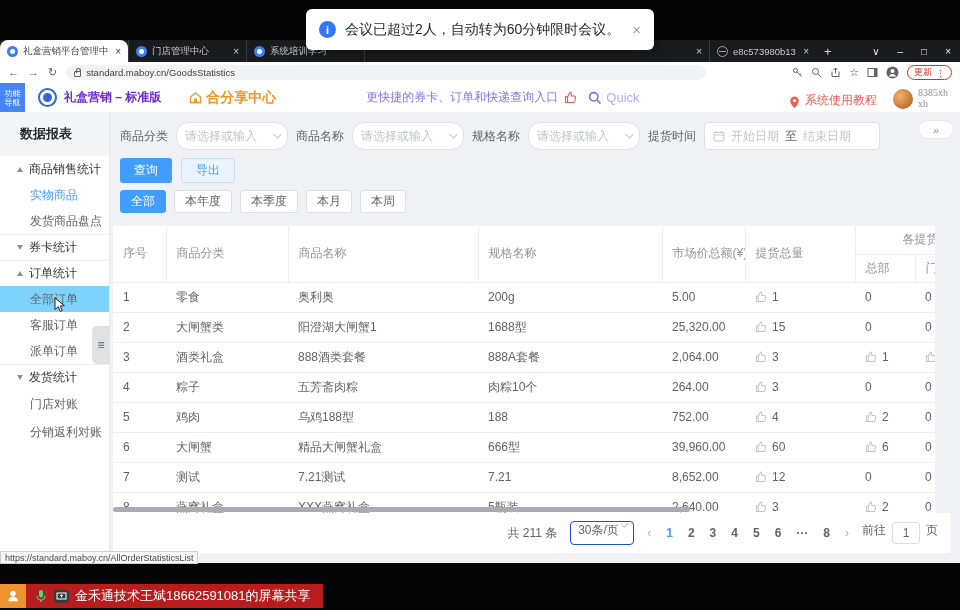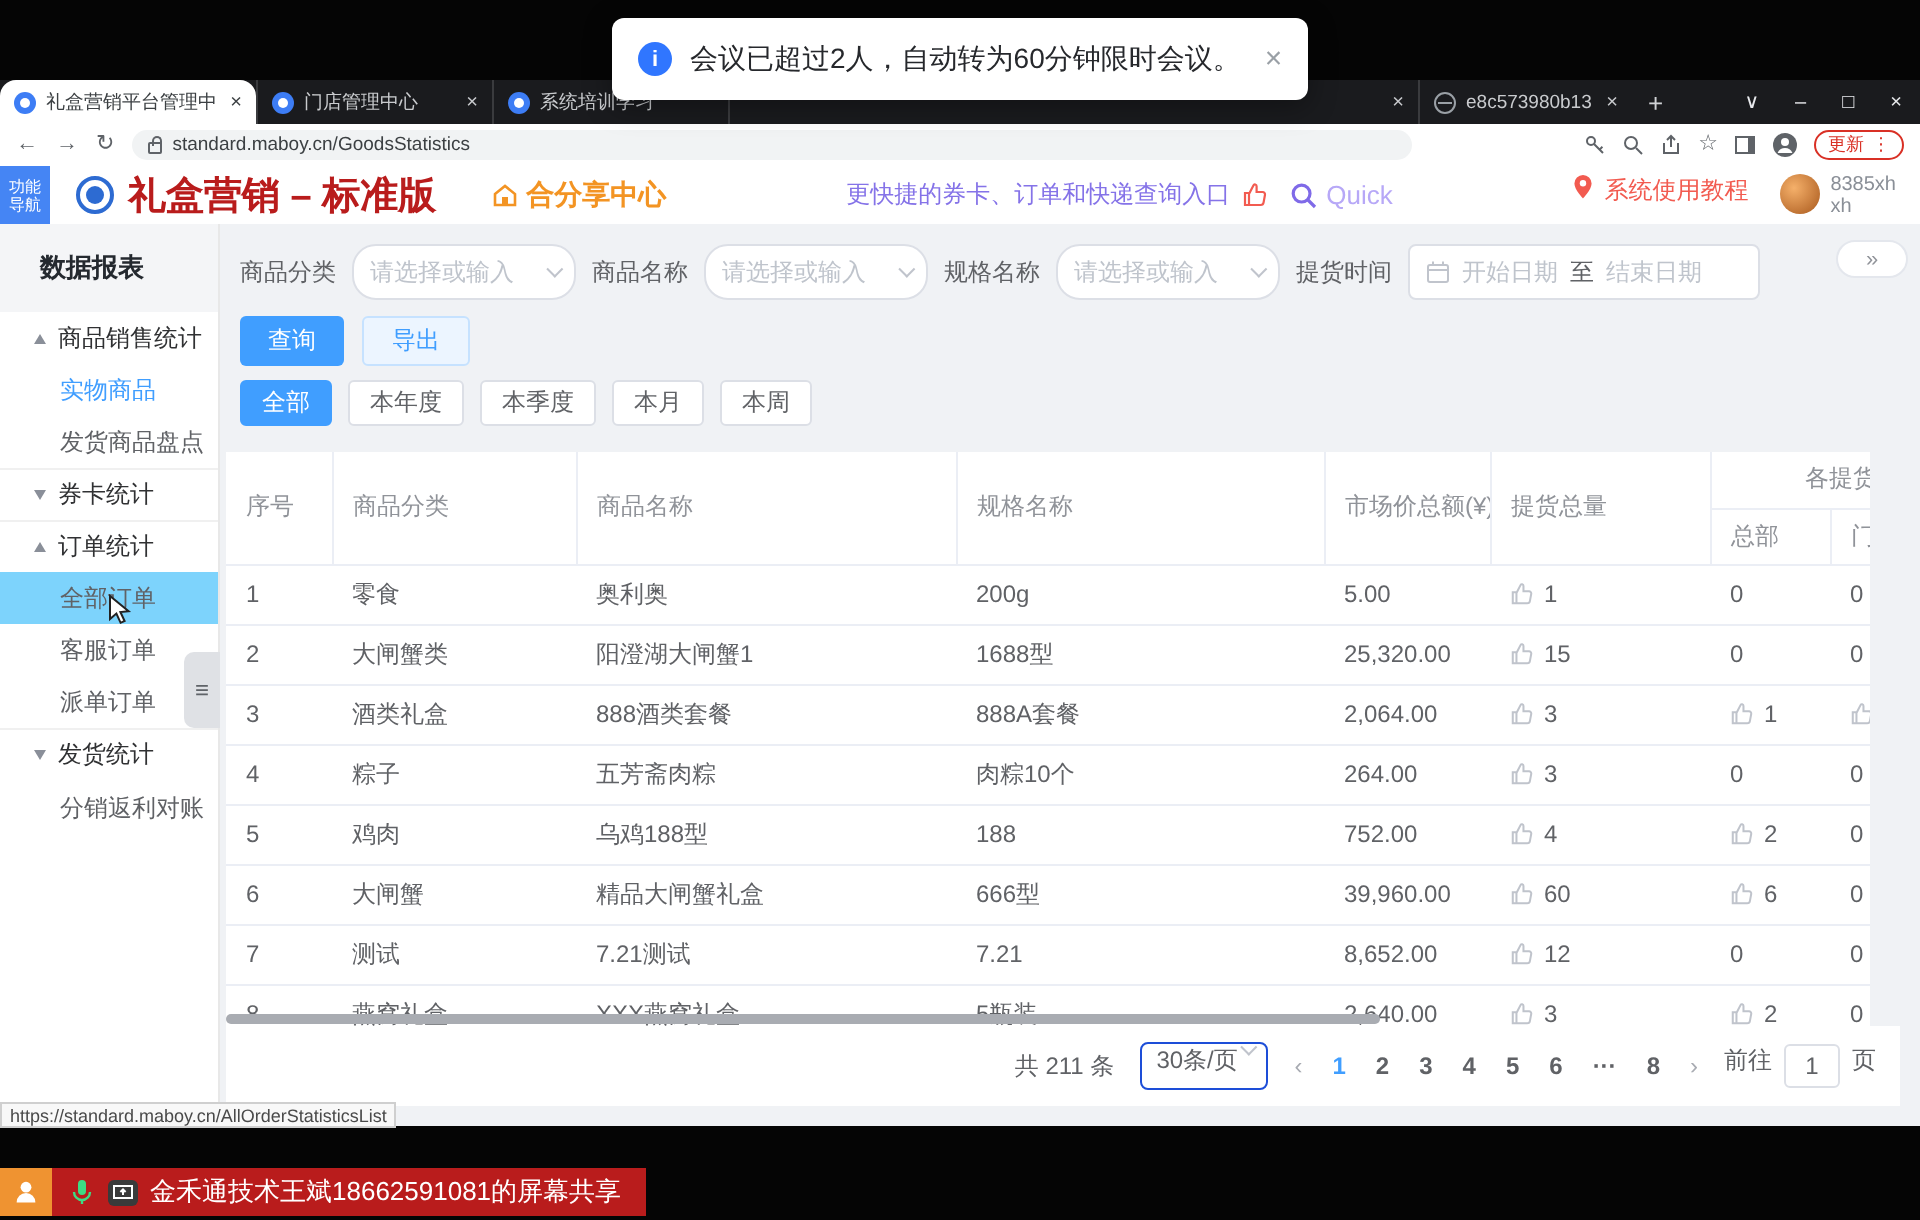--- a/index.html
+++ b/index.html
@@ -37,28 +37,28 @@
   .update-pill{border:1px solid #d93025;color:#d93025;border-radius:9px;font-size:9px;
     height:15px;display:flex;align-items:center;gap:4px;padding:0 6px;}
 
   
   .appheader{position:absolute;top:83px;left:0;right:0;height:30px;background:#fff;
     border-bottom:1px solid #ececec;display:flex;align-items:center;}
   .navbox{width:25px;height:29px;background:#4585f4;color:#fff;font-size:8px;line-height:9px;
     display:flex;flex-direction:column;align-items:center;justify-content:center;flex:none;}
   .logo{width:19px;height:19px;border-radius:50%;border:2px solid #2d6bd2;margin-left:13px;position:relative;flex:none;}
   .logo::after{content:"";position:absolute;left:3px;top:3px;width:9px;height:9px;border-radius:50%;background:#2d6bd2;}
-  .brand{margin-left:7px;font-size:19px;font-weight:bold;color:#b91c1c;white-space:nowrap;}
+  .brand{margin-left:7px;font-size:12px;font-weight:bold;color:#6d28d9;white-space:nowrap;}
   .share-center{margin-left:28px;display:flex;align-items:center;gap:4px;color:#f39423;
     font-size:14px;font-weight:bold;white-space:nowrap;}
   .promo{margin-left:90px;color:#8573e8;font-size:12px;white-space:nowrap;}
   .thumb-h{margin-left:6px;color:#f25b50;}
   .q-mag{margin-left:11px;color:#7f6ae8;}
   .quick{margin-left:4px;color:#b7a8f7;font-size:13px;}
-  .hdr-right{margin-left:auto;display:flex;align-items:flex-start;margin-right:12px;}
+  .hdr-right{margin-left:auto;display:flex;align-items:flex-end;margin-right:12px;font-family:Liberation Serif, serif;}
   .tutorial{color:#f25b50;font-size:12px;margin-left:5px;white-space:nowrap;}
   .avatar{width:20px;height:20px;border-radius:50%;margin-left:16px;flex:none;
     background:radial-gradient(circle at 35% 35%,#f5b06a,#a8581c);}
   .uname{font-size:10px;color:#8a8f97;line-height:11px;margin-left:5px;}
 
   
   .sidebar{position:absolute;top:112px;left:0;width:110px;bottom:47px;background:#fff;
     border-right:1px solid #e8e8e8;}
   .sb-title{height:44px;background:#f4f5f7;display:flex;align-items:center;padding-left:20px;
     font-size:13px;font-weight:bold;color:#24292f;}
@@ -286,20 +286,23 @@
       <span>客服订单</span>
     </div>
     <div class="sb-item child">
       <span>派单订单</span>
     </div>
     <div class="sb-item sep">
       <span class="caret-down"></span>
       <span>发货统计</span>
     </div>
     <div class="sb-item child" style="height:28px;">
+      <span>门店对账</span>
+    </div>
+    <div class="sb-item child" style="height:28px;">
       <span>分销返利对账</span>
     </div>
     <div class="sb-handle">≡</div>
   </div>
 
   <div class="main">
     <div class="filter-row">
       <span>商品分类</span>
       <div class="f-select">
         <span>请选择或输入</span>

